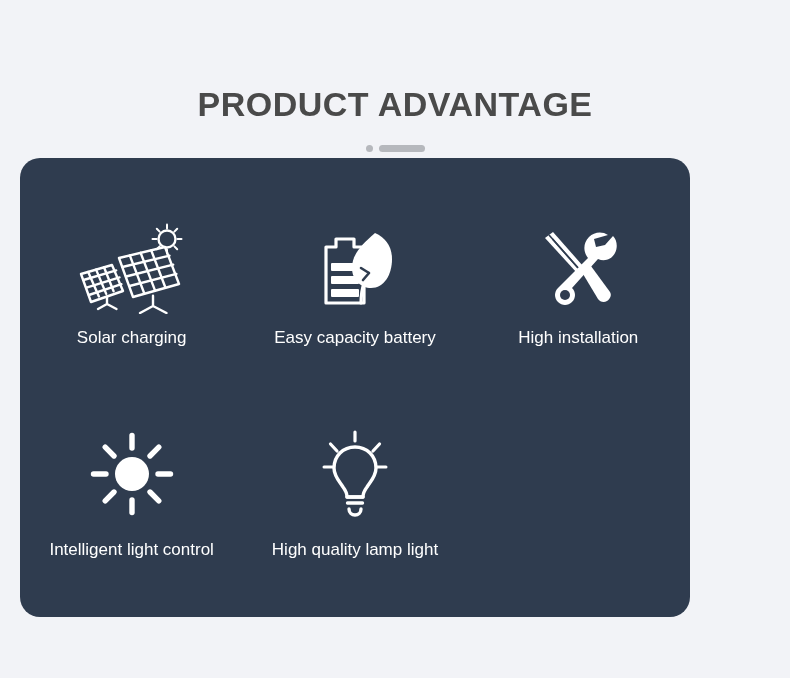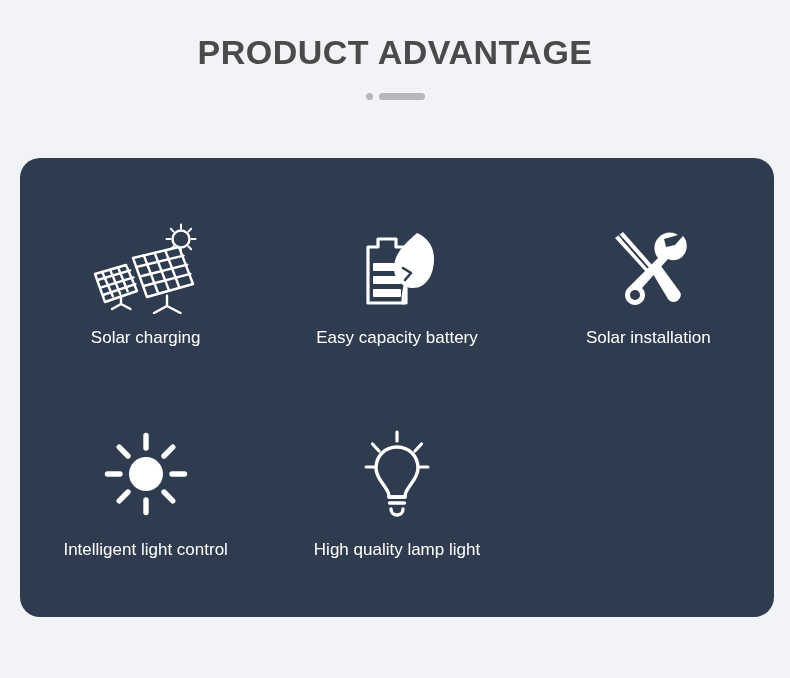--- a/index.html
+++ b/index.html
@@ -23,21 +23,21 @@
   
   .header {
     position: absolute;
     left: 0;
     top: 0;
     width: 790px;
     text-align: center;
   }
   .page-title {
     margin: 0;
-    padding-top: 32px;
+    padding-top: 84px;
     font-size: 34px;
     font-weight: bold;
     letter-spacing: 0.5px;
     color: #4a4a4a;
     line-height: 40px;
     font-family: "Liberation Sans", sans-serif;
   }
   .divider {
     display: flex;
     align-items: center;
@@ -57,21 +57,21 @@
     height: 7px;
     border-radius: 4px;
     background: #b6b8bd;
   }
 
   
   .panel {
     position: absolute;
     left: 20px;
     top: 158px;
-    width: 754px;
+    width: 670px;
     height: 459px;
     background: #2f3c4f;
     border-radius: 20px;
     box-sizing: border-box;
     display: grid;
     grid-template-columns: repeat(3, 1fr);
     grid-template-rows: repeat(2, 1fr);
     padding: 22px 0 18px 0;
   }
   .feature {
@@ -180,21 +180,21 @@
             <line x1="13" y1="9" x2="42" y2="42"></line>
             <line x1="16.5" y1="13" x2="44" y2="44"></line>
           </g>
 
           <g fill="#ffffff">
             <path d="M72 9 C66 5 58 6 53 11 C47 17 47 26 52 32 L22 62 C18 66 18 72 22 76 C26 80 32 80 36 76 C40 72 40 66 36 62 L62 33 C69 36 76 33 79 27 C82 21 81 14 77 10 L69 19 L60 21 L58 13 Z"></path>
           </g>
           <circle cx="29" cy="69" r="5" fill="#2f3c4f"></circle>
         </svg>
       </div>
-      <div class="feature-label">Solar installation</div>
+      <div class="feature-label">High installation</div>
     </div>
 
     <div class="feature row2">
       <div class="feature-icon">
         <svg width="84" height="84" viewBox="0 0 84 84" fill="none">
           <circle cx="42" cy="42" r="17" fill="#ffffff"></circle>
           <g stroke="#ffffff" stroke-width="5.4" stroke-linecap="round">
             <line x1="42" y1="3.5" x2="42" y2="16"></line>
             <line x1="42" y1="68" x2="42" y2="80.5"></line>
             <line x1="3.5" y1="42" x2="16" y2="42"></line>

